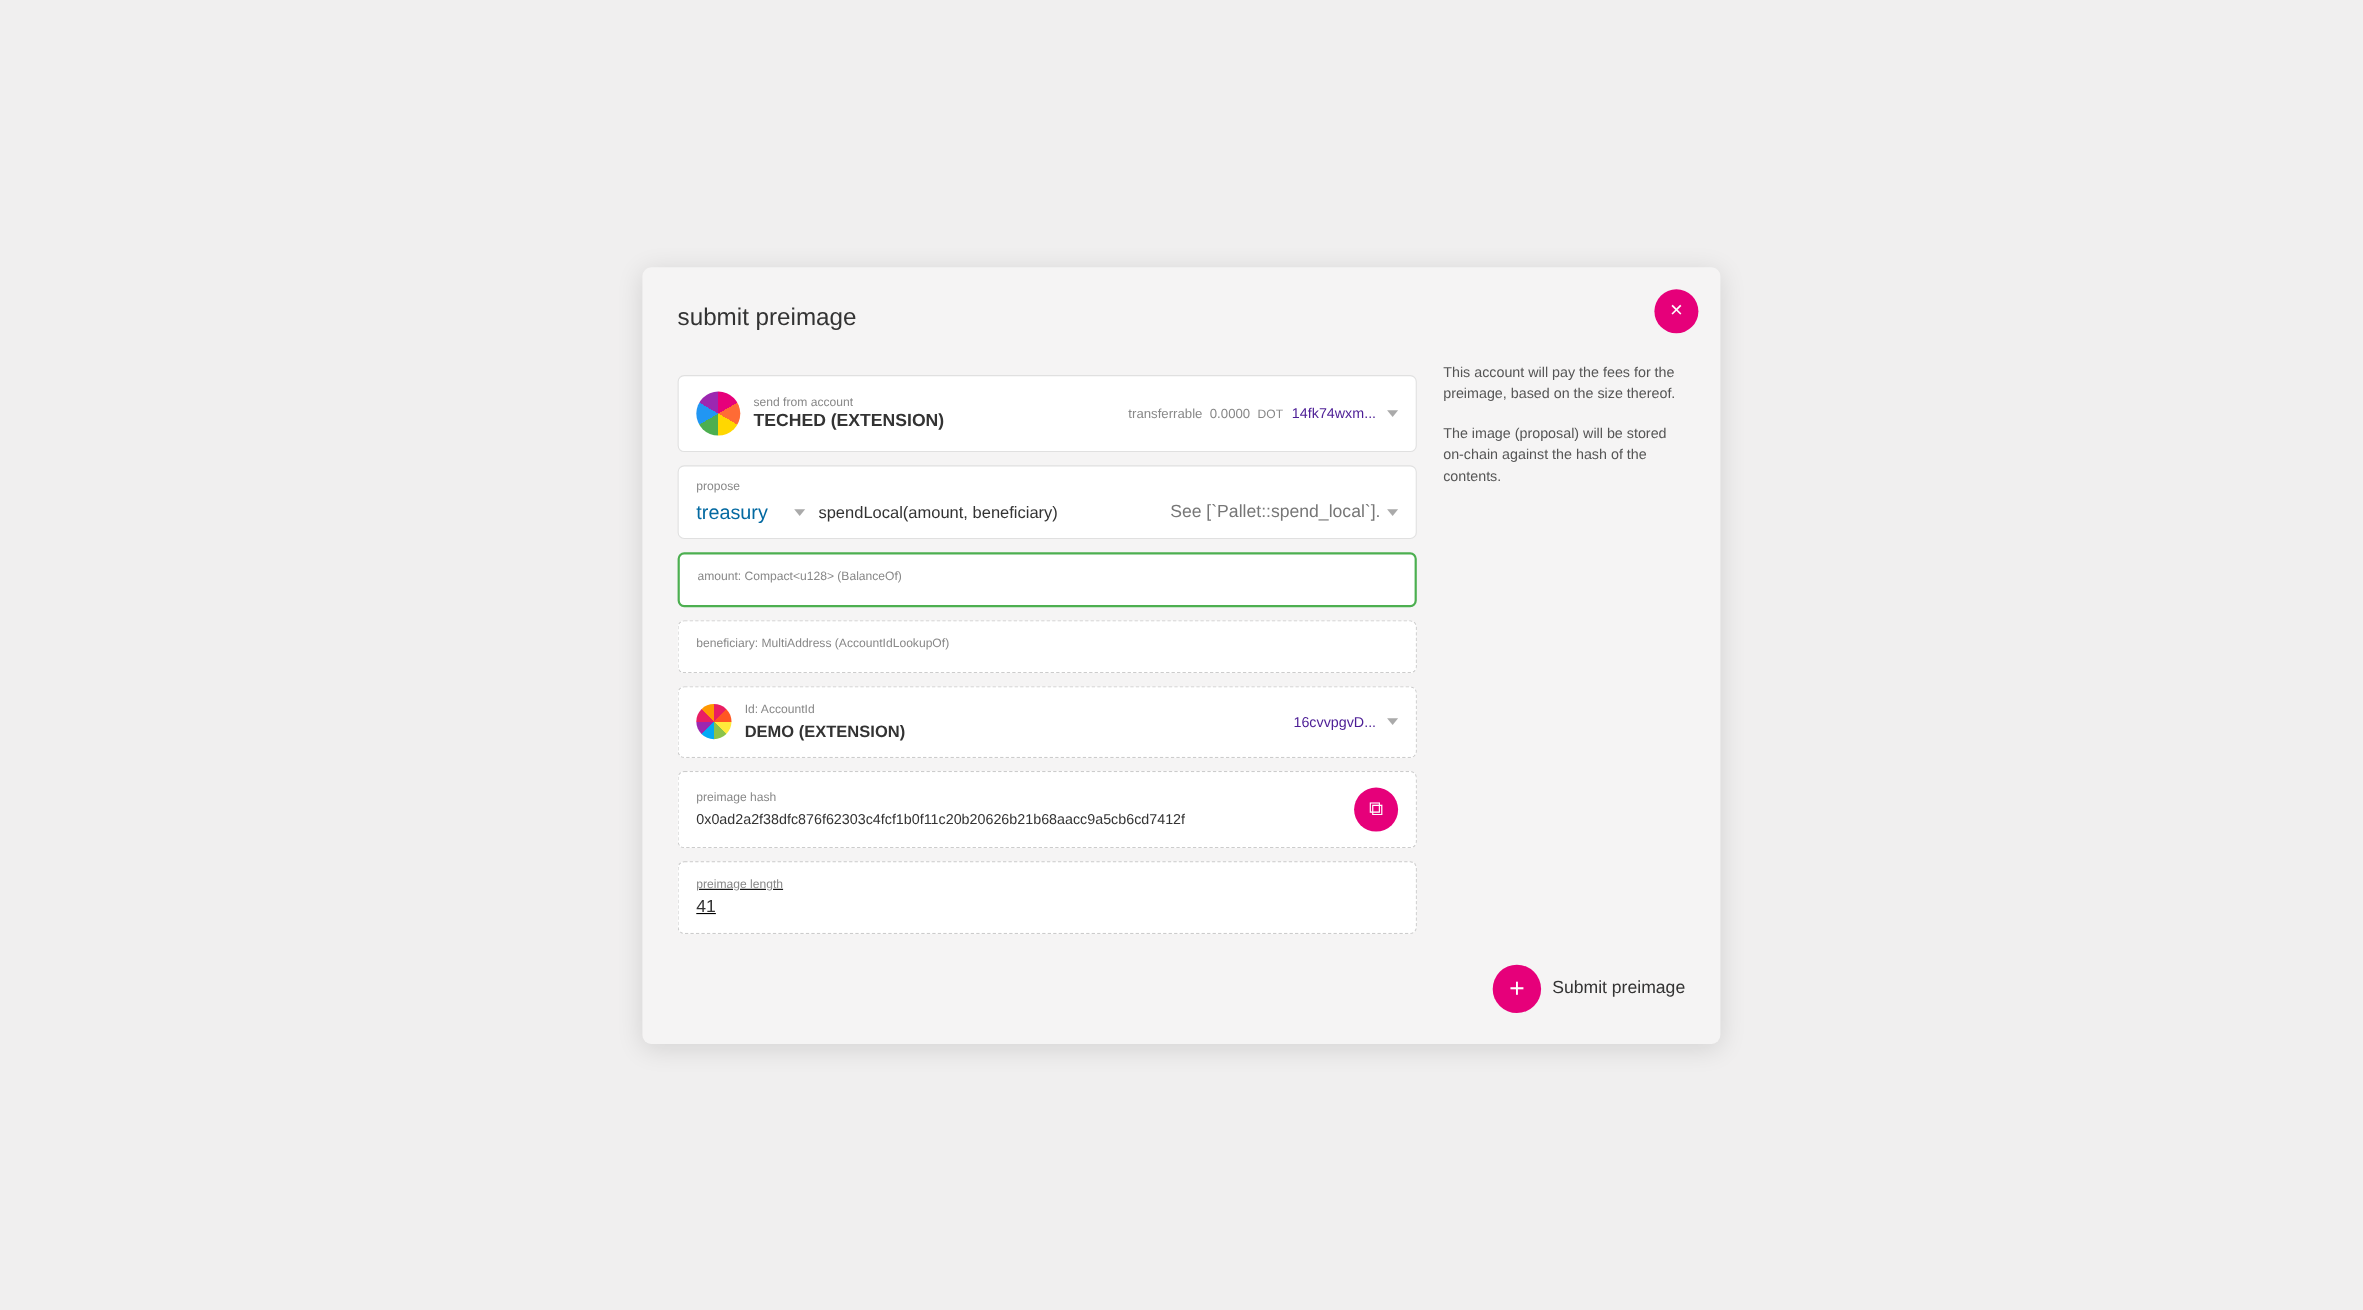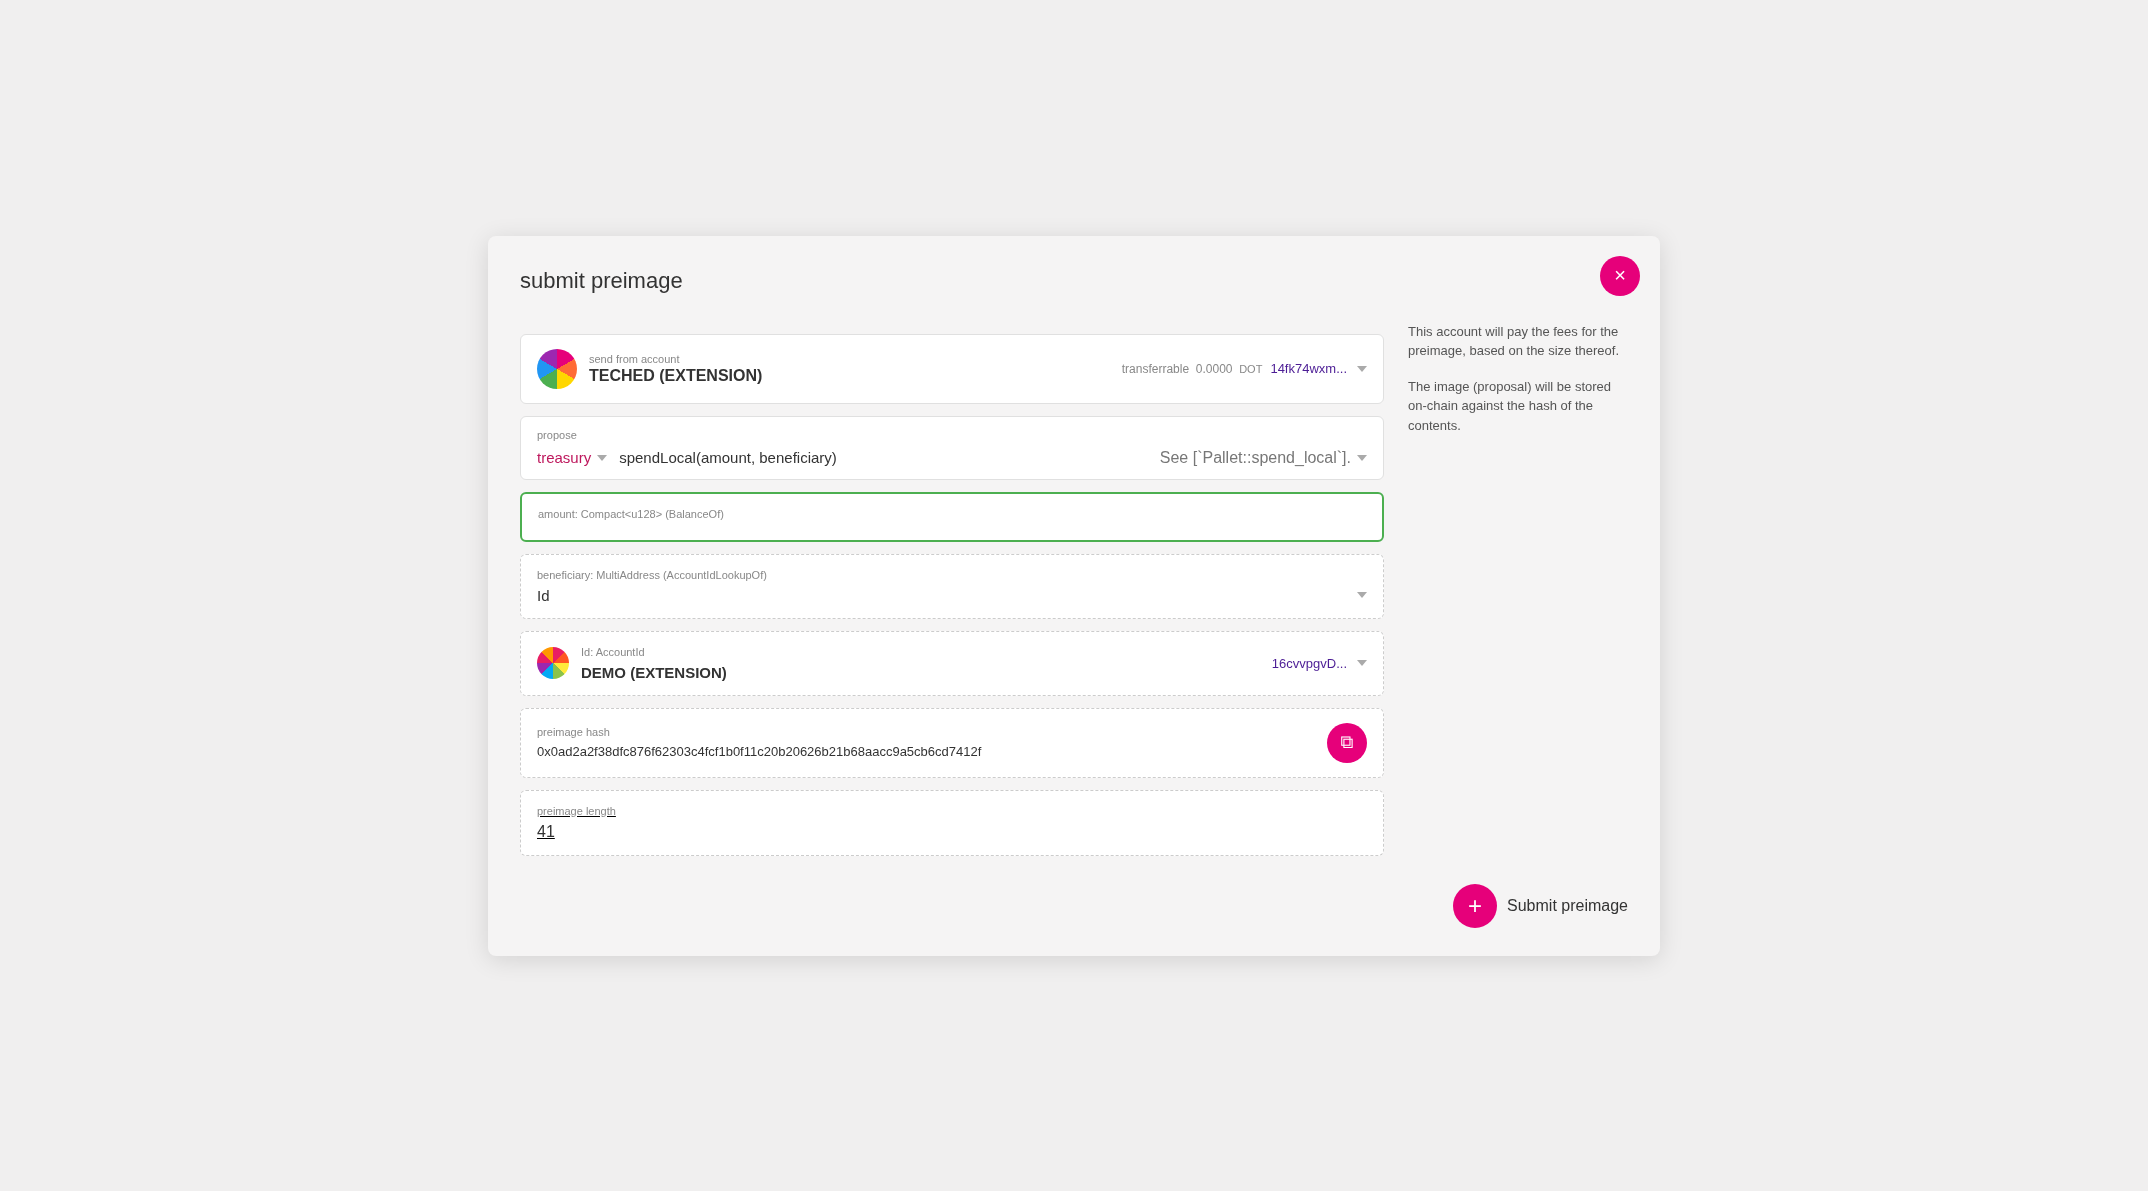--- a/index.html
+++ b/index.html
@@ -7,21 +7,21 @@
       background: #f0efef;
       font-family: -apple-system, BlinkMacSystemFont, 'Segoe UI', sans-serif;
       min-height: 100vh;
       display: flex;
       align-items: center;
       justify-content: center;
     }
     .modal {
       background: #f5f4f4;
       border-radius: 8px;
-      width: 1172px;
+      width: 980px;
       min-height: 600px;
       position: relative;
       padding: 32px 32px 100px 32px;
       box-shadow: 0 4px 24px rgba(0,0,0,0.12);
     }
     .modal-title {
       font-size: 22px;
       font-weight: 400;
       color: #333;
       margin-bottom: 28px;
@@ -161,23 +161,23 @@
       margin-bottom: 8px;
     }
     .propose-row {
       display: flex;
       align-items: center;
       gap: 12px;
     }
     .dropdown-select {
       display: flex;
       align-items: center;
-      gap: 4px;
-      font-size: 15px;
-      color: #be185d;
+      gap: 22px;
+      font-size: 18px;
+      color: #0369a1;
       cursor: pointer;
     }
     .function-name {
       font-size: 15px;
       color: #333;
       flex: 1;
     }
     .see-pallet {
       display: flex;
       align-items: center;
@@ -344,24 +344,20 @@
           </div>
         </div>
       </div>
 
       <div class="amount-card">
         <div class="param-label">amount: Compact&lt;u128&gt; (BalanceOf)</div>
       </div>
 
       <div class="beneficiary-card">
         <div class="param-label">beneficiary: MultiAddress (AccountIdLookupOf)</div>
-        <div class="beneficiary-select-row">
-          <span class="id-select">Id</span>
-          <span class="chevron-down"></span>
-        </div>
       </div>
 
       <div class="account-id-card">
         <div class="account-id-left">
           <div class="avatar-small"></div>
           <div>
             <div class="param-label">Id: AccountId</div>
             <div class="account-name" style="font-size:15px;">DEMO (EXTENSION)</div>
           </div>
         </div>

